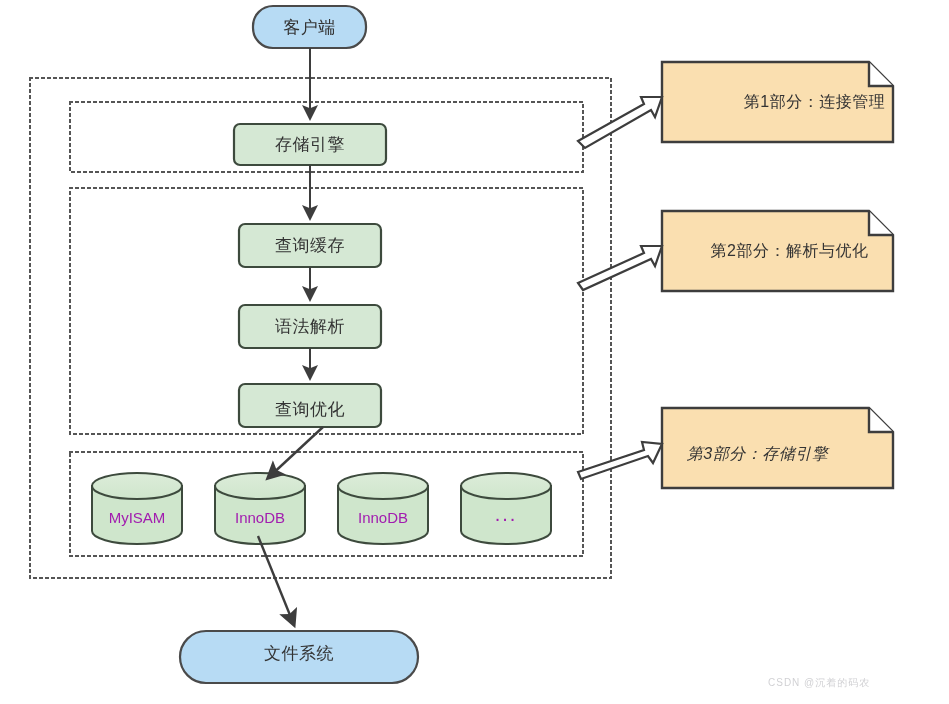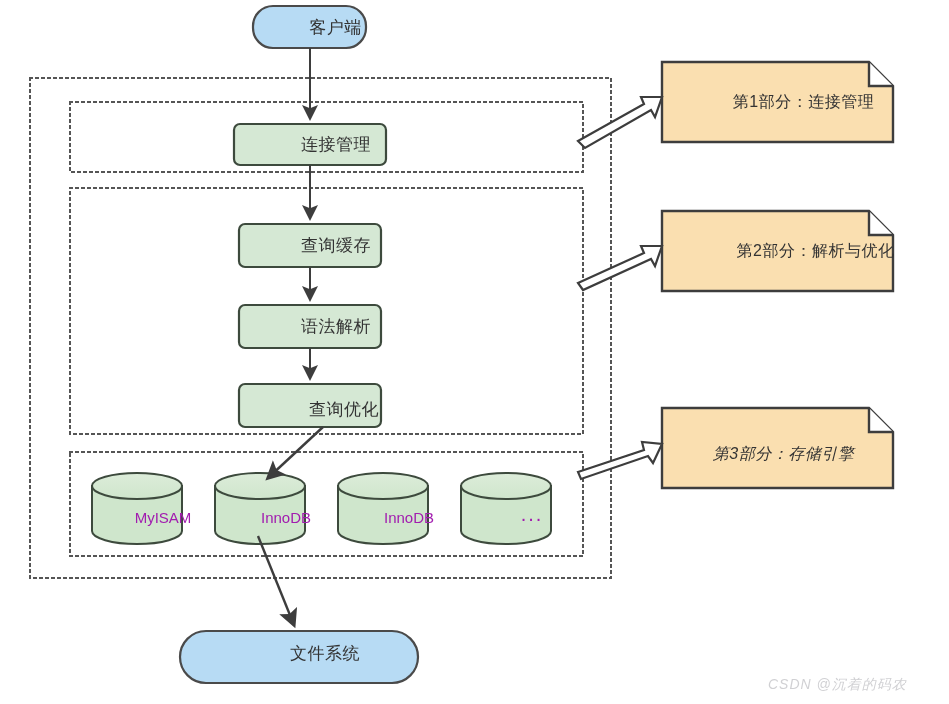--- a/index.html
+++ b/index.html
@@ -26,41 +26,39 @@
   }
   .node-label {
     position: absolute;
     display: flex;
     align-items: center;
     justify-content: center;
     text-align: left;
     color: #333333;
     pointer-events: none;
     white-space: nowrap;
-    margin-left: 26px;
   }
   .label-cn {
     font-size: 17px;
     letter-spacing: 0.5px;
   }
   .label-note {
     font-size: 16px;
     letter-spacing: 0.5px;
   }
   .label-db {
     font-size: 15px;
     color: #a21caf;
   }
   .watermark {
     position: absolute;
-    font-size: 14px;
+    font-size: 10px;
     color: rgba(120,120,130,0.35);
     letter-spacing: 1px;
     white-space: nowrap;
-    font-style: italic;
   }
 </style>
 </head>
 <body>
 
 <div id="canvas">
 
   <svg id="svg-layer" viewBox="0 0 949 704">
     <defs>
       <marker id="arrowSolid" markerWidth="10" markerHeight="10" refX="6.5" refY="4" orient="auto" markerUnits="strokeWidth">
@@ -135,39 +133,39 @@
     <g>
       <path d="M578,283 L644,253 L641,246 L662,246 L655,266 L651,259 L583,290 Z" fill="#ffffff" stroke="#3d3d3d" stroke-width="2.2" stroke-linejoin="miter"></path>
     </g>
     <g>
       <path d="M578,472 L644,450 L642,442 L662,444 L653,463 L648,456 L581,479 Z" fill="#ffffff" stroke="#3d3d3d" stroke-width="2.2" stroke-linejoin="miter"></path>
     </g>
   </svg>
 
   <div class="node-label label-cn" style="left:253px; top:6px; width:113px; height:42px;">客户端</div>
 
-  <div class="node-label label-cn" style="left:234px; top:124px; width:152px; height:41px;">连接管理</div>
+  <div class="node-label label-cn" style="left:234px; top:124px; width:152px; height:41px;">存储引擎</div>
 
   <div class="node-label label-cn" style="left:239px; top:305px; width:142px; height:43px;">语法解析</div>
 
   <div class="node-label label-cn" style="left:239px; top:224px; width:142px; height:43px;">查询缓存</div>
 
-  <div class="node-label label-cn" style="left:247px; top:384px; width:142px; height:51px;">查询优化</div>
+  <div class="node-label label-cn" style="left:239px; top:384px; width:142px; height:51px;">查询优化</div>
 
   <div class="node-label label-db" style="left:92px; top:503px; width:90px; height:28px;">MyISAM</div>
 
   <div class="node-label label-db" style="left:215px; top:503px; width:90px; height:28px;">InnoDB</div>
 
   <div class="node-label label-db" style="left:338px; top:503px; width:90px; height:28px;">InnoDB</div>
 
   <div class="node-label label-db" style="left:461px; top:500px; width:90px; height:28px; font-size:20px; letter-spacing:2px;">...</div>
 
   <div class="node-label label-cn" style="left:180px; top:631px; width:238px; height:44px;">文件系统</div>
 
-  <div class="node-label label-note" style="left:662px; top:62px; width:231px; height:80px;">第1部分：连接管理</div>
+  <div class="node-label label-note" style="left:662px; top:62px; width:231px; height:80px;padding-left:37px;">第1部分：连接管理</div>
 
   <div class="node-label label-note" style="left:662px; top:211px; width:231px; height:80px;padding-left:12px;">第2部分：解析与优化</div>
 
   <div class="node-label label-note" style="left:642px; top:408px; width:231px; height:92px;font-style:italic;">第3部分：存储引擎</div>
 
   <div class="watermark" style="left:768px; top:676px;">CSDN @沉着的码农</div>
 
 </div>
 
 </body></html>

